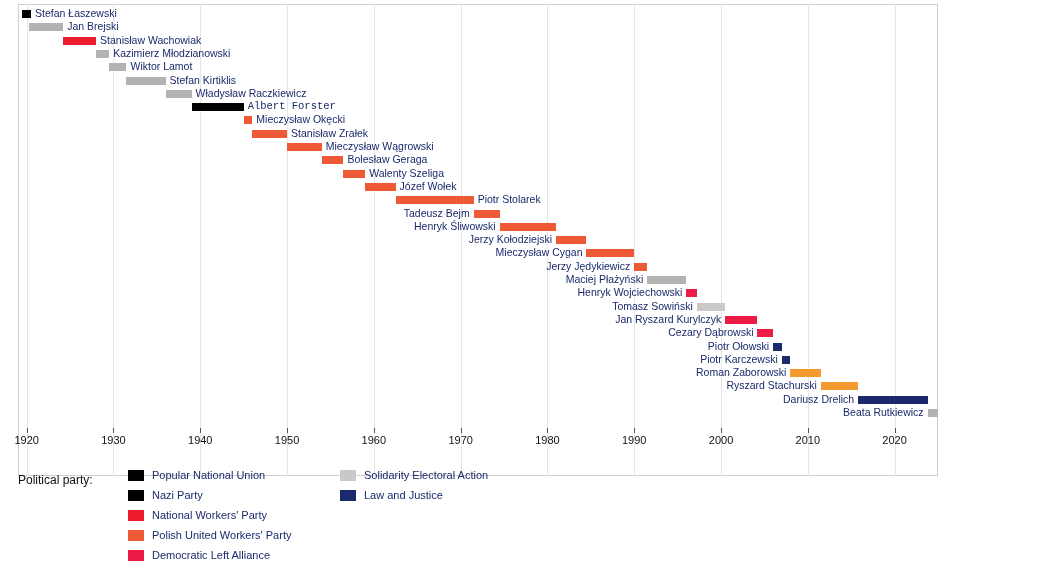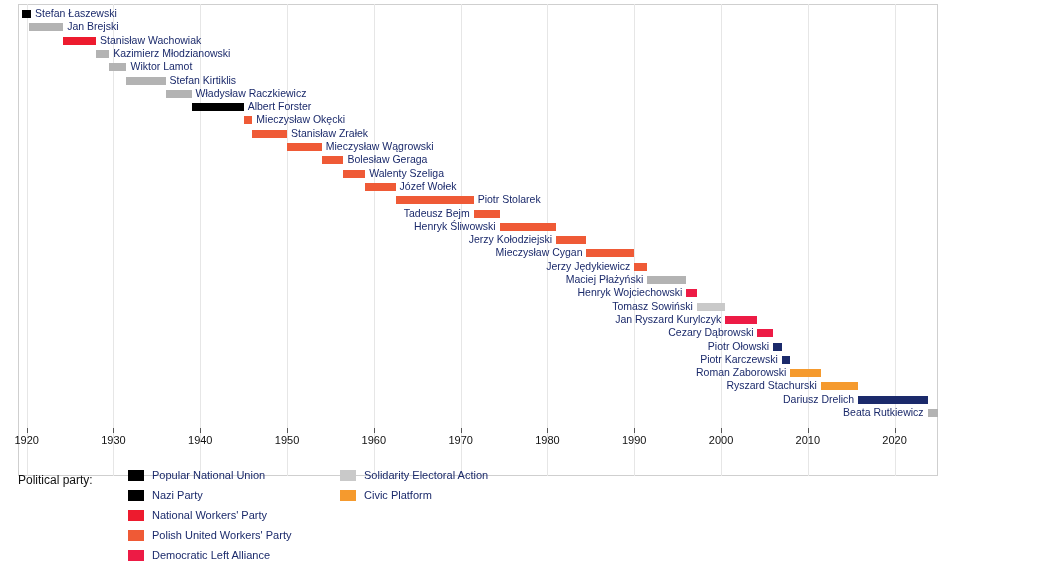--- a/index.html
+++ b/index.html
@@ -141,21 +141,21 @@
         <div class="bar-label" style="left: 112.491px;">Wiktor Lamot</div>
       </div>
       <div class="bar-row" style="top: 71.5px;">
         <div class="bar" style="left: 108.491px; width: 39.0566px; background: rgb(179, 179, 179);"></div>
         <div class="bar-label" style="left: 151.547px;">Stefan Kirtiklis</div>
       </div>
       <div class="bar-row" style="top: 84.8px;">
         <div class="bar" style="left: 147.547px; width: 26.0377px; background: rgb(179, 179, 179);"></div>
         <div class="bar-label" style="left: 177.585px;">Władysław Raczkiewicz</div>
       </div>
-      <div class="bar-row" style="top: 98.1px;">
+      <div class="bar-row" style="top: 98.1px; font-family: Liberation Mono, monospace;">
         <div class="bar" style="left: 173.585px; width: 52.0755px; background: rgb(0, 0, 0);"></div>
         <div class="bar-label" style="left: 229.66px;">Albert Forster</div>
       </div>
       <div class="bar-row" style="top: 111.4px;">
         <div class="bar" style="left: 225.66px; width: 8.67925px; background: rgb(239, 90, 54);"></div>
         <div class="bar-label" style="left: 238.34px;">Mieczysław Okęcki</div>
       </div>
       <div class="bar-row" style="top: 124.7px;">
         <div class="bar" style="left: 234.34px; width: 34.717px; background: rgb(239, 90, 54);"></div>
         <div class="bar-label" style="left: 273.057px;">Stanisław Zrałek</div>
@@ -295,17 +295,17 @@
         <span class="legend-swatch" style="background: rgb(237, 27, 69);"></span>
         <span class="legend-label">Democratic Left Alliance</span>
       </div>
     </div>
   <div class="legend-col col2" id="legend-col2">
       <div class="legend-item">
         <span class="legend-swatch" style="background: rgb(201, 201, 201);"></span>
         <span class="legend-label">Solidarity Electoral Action</span>
       </div>
       <div class="legend-item">
-        <span class="legend-swatch" style="background: rgb(245, 154, 46);"></span>
-        <span class="legend-label">Civic Platform</span>
+        <span class="legend-swatch" style="background: rgb(27, 42, 107);"></span>
+        <span class="legend-label">Law and Justice</span>
       </div>
     </div>
 </div>
 
 </body></html>

